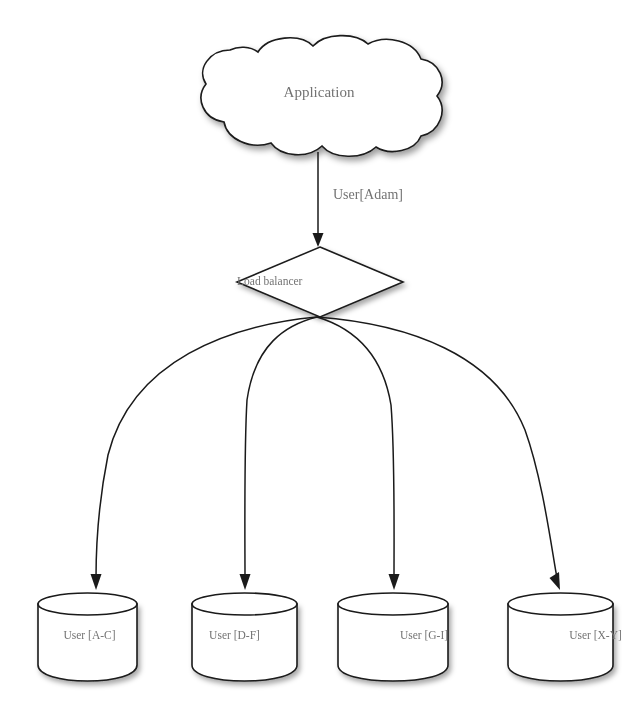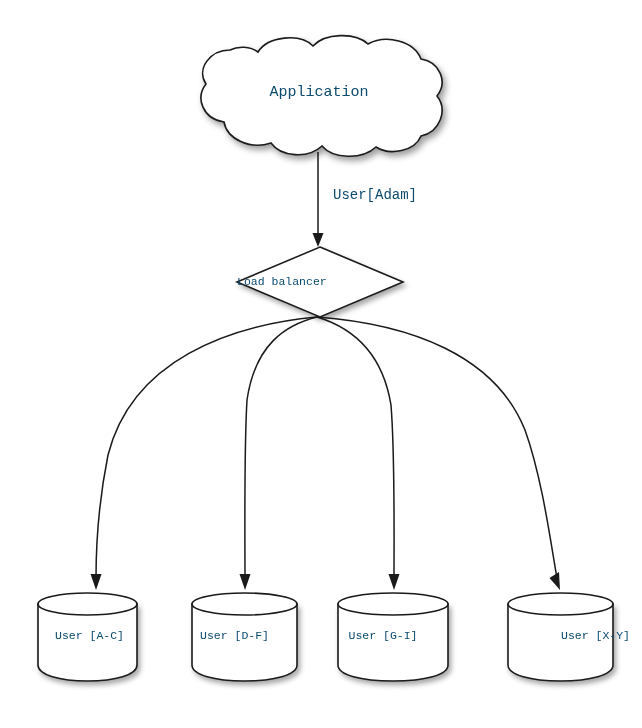--- a/index.html
+++ b/index.html
@@ -33,23 +33,23 @@
     fill: none;
     stroke: #1a1a1a;
     stroke-width: 1.5;
   }
   .arrow-head {
     fill: #1a1a1a;
     stroke: none;
   }
   .lbl {
     position: absolute;
-    color: #0c4a6e;
+    color: #737373;
     white-space: nowrap;
-    font-family: Liberation Mono, monospace;
+    font-family: Liberation Serif, serif;
   }
   .lbl-cloud {
     font-size: 15px;
     left: 198px;
     top: 84px;
     width: 242px;
     text-align: center;
   }
   .lbl-edge {
     font-size: 14px;
@@ -152,16 +152,16 @@
   </svg>
 
   <div class="lbl lbl-cloud">Application</div>
 
   <div class="lbl lbl-edge">User[Adam]</div>
 
   <div class="lbl lbl-diamond">Load balancer</div>
 
   <div class="lbl lbl-db" style="left:38px; width:103px;">User [A-C]</div>
   <div class="lbl lbl-db" style="left:192px; width:85px;">User [D-F]</div>
-  <div class="lbl lbl-db" style="left:338px; width:90px;">User [G-I]</div>
+  <div class="lbl lbl-db" style="left:338px; width:90px;padding-left:41px;">User [G-I]</div>
   <div class="lbl lbl-db" style="left:508px; width:105px;margin-left:35px;">User [X-Y]</div>
 
 </div>
 
 </body></html>

